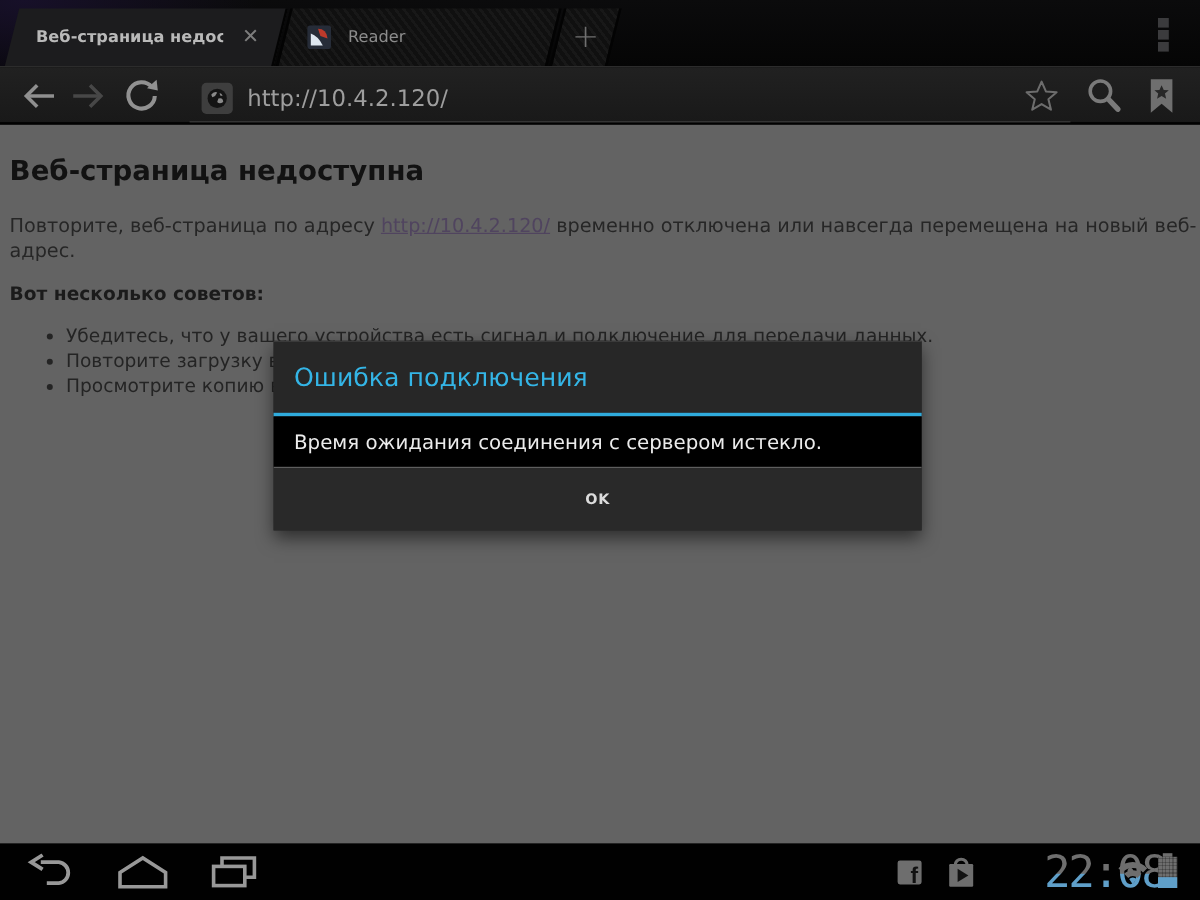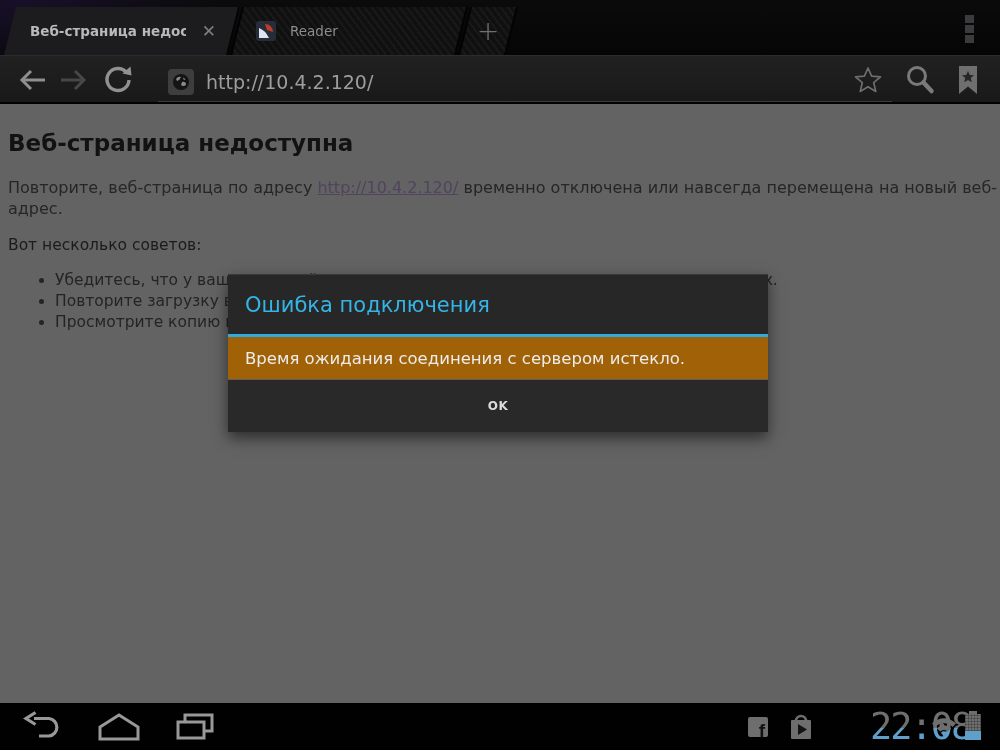--- a/index.html
+++ b/index.html
@@ -69,38 +69,38 @@
   .icon-bookmarks{ left:948px; width:40px; }
 
   
   .page {
     position:absolute; top:104px; bottom:47px; left:0; right:0;
     background:#636363; color:#242424; z-index:1; overflow:hidden;
   }
   .page h1 { margin:26px 16px 0 8px; font-size:23px; line-height:27px; font-weight:bold; color:#121212; }
   .page .intro { margin:20px 0 0 8px; font-size:16px; line-height:21px; color:#262626; }
   .page .intro a { color:#50445f; text-decoration:underline; }
-  .page .tips-heading { margin:17px 0 0 8px; font-size:15.5px; font-weight:normal; color:#1b1b1b; }
+  .page .tips-heading { margin:17px 0 0 8px; font-size:15.5px; font-weight:bold; color:#1b1b1b; }
   .page ul { margin:16px 0 0 0; padding-left:55px; font-size:15.5px; line-height:21px; color:#242424; }
   .page li { margin:0; }
 
   
   .dialog {
-    position:absolute; left:228px; top:274px; width:540px; z-index:5;
+    position:absolute; left:228px; top:284px; width:540px; z-index:5;
     background:#262626; box-shadow:0 6px 14px rgba(0,0,0,0.55);
     border-top:1px solid #3a3a3a;
   }
   .dialog-title {
     height:59px; display:flex; align-items:center; padding-left:17px;
     color:#34b5e6; font-size:21px; background:#272727;
   }
   .dialog-rule { height:3px; background:#2fabdc; }
   .dialog-message {
     height:42px; display:flex; align-items:center; padding-left:17px;
-    color:#ececec; font-size:16.5px; background:#a16207; border-bottom:1px solid #5e5e5e;
+    color:#ececec; font-size:16.5px; background:#000000; border-bottom:1px solid #5e5e5e;
   }
   .dialog-buttons { height:52px; display:flex; background:#292929; }
   .dialog-ok {
     flex:1; display:flex; align-items:center; justify-content:center;
     color:#dcdcdc; font-size:12px; font-weight:bold; letter-spacing:0.5px; cursor:default;
   }
 
   
   .navbar { position:absolute; bottom:0; left:0; right:0; height:47px; background:#010101; z-index:6; }
   .nav-icon { position:absolute; display:flex; align-items:center; justify-content:center; }

